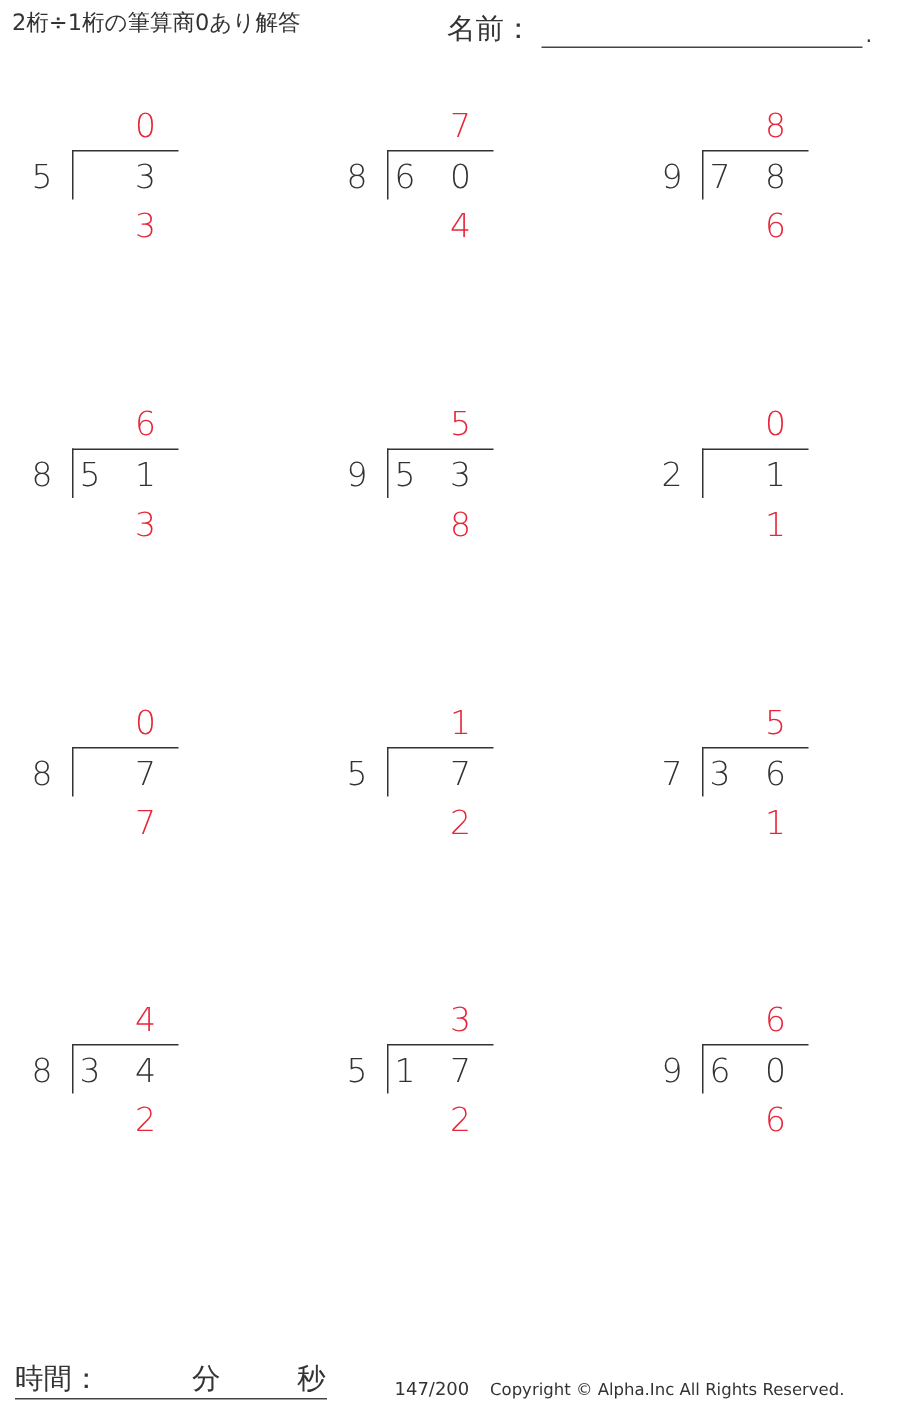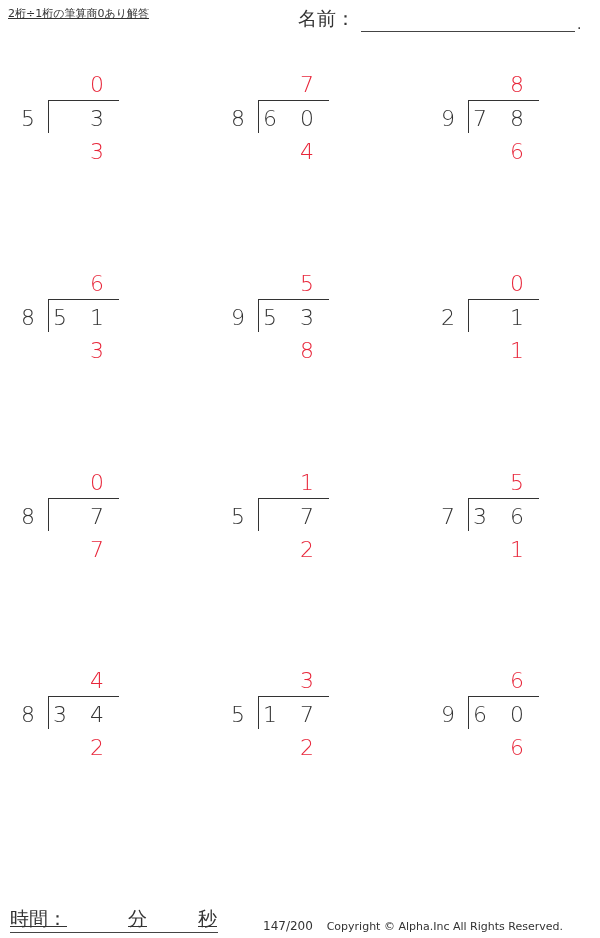--- a/index.html
+++ b/index.html
@@ -1,28 +1,28 @@
 <!DOCTYPE html>
 <html><head>
 <meta charset="utf-8">
 <style>
   html, body { margin: 0; padding: 0; background: #ffffff; }
   body { width: 600px; height: 938px; position: relative; overflow: hidden;
          font-family: "DejaVu Sans", sans-serif; color: #333; }
-  .title { position: absolute; left: 8px; top: 6px; font-size: 11px; color: #333; text-decoration: underline; }
+  .title { position: absolute; left: 8px; top: 6px; font-size: 15px; color: #333; }
   .name-area { position: absolute; left: 298px; top: 6px; font-size: 19px; color: #333; display: flex; align-items: flex-end; }
   .name-line { display: inline-block; width: 214px; border-bottom: 1px solid #444; height: 20px; margin-left: 6px; }
   .name-dot { font-size: 14px; margin-left: 2px; }
   .problem { position: absolute; width: 130px; height: 95px; }
   .digit { position: absolute; font-size: 22px; line-height: 22px; width: 20px; text-align: center; font-family: "DejaVu Sans", sans-serif; font-weight: 200; }
   .red { color: #e8263a; }
   .black { color: #333; }
   .bracket { position: absolute; border-top: 1.5px solid #333; border-left: 1.5px solid #333; }
   .footer-time { position: absolute; left: 10px; top: 906px; font-size: 19px; color: #333; border-bottom: 1.5px solid #444; width: 208px; height: 26px; }
-  .footer-time span { position: absolute; top: 0; text-decoration: underline; }
+  .footer-time span { position: absolute; top: 0; }
   .footer-meta { position: absolute; left: 263px; top: 919px; font-size: 12px; color: #333; white-space: nowrap; }
   .footer-meta .copy { font-size: 11px; margin-left: 10px; }
 </style>
 </head>
 <body>
 
 <div class="title">2桁÷1桁の筆算商0あり解答</div>
 
 <div class="name-area">
   <span>名前：</span>

